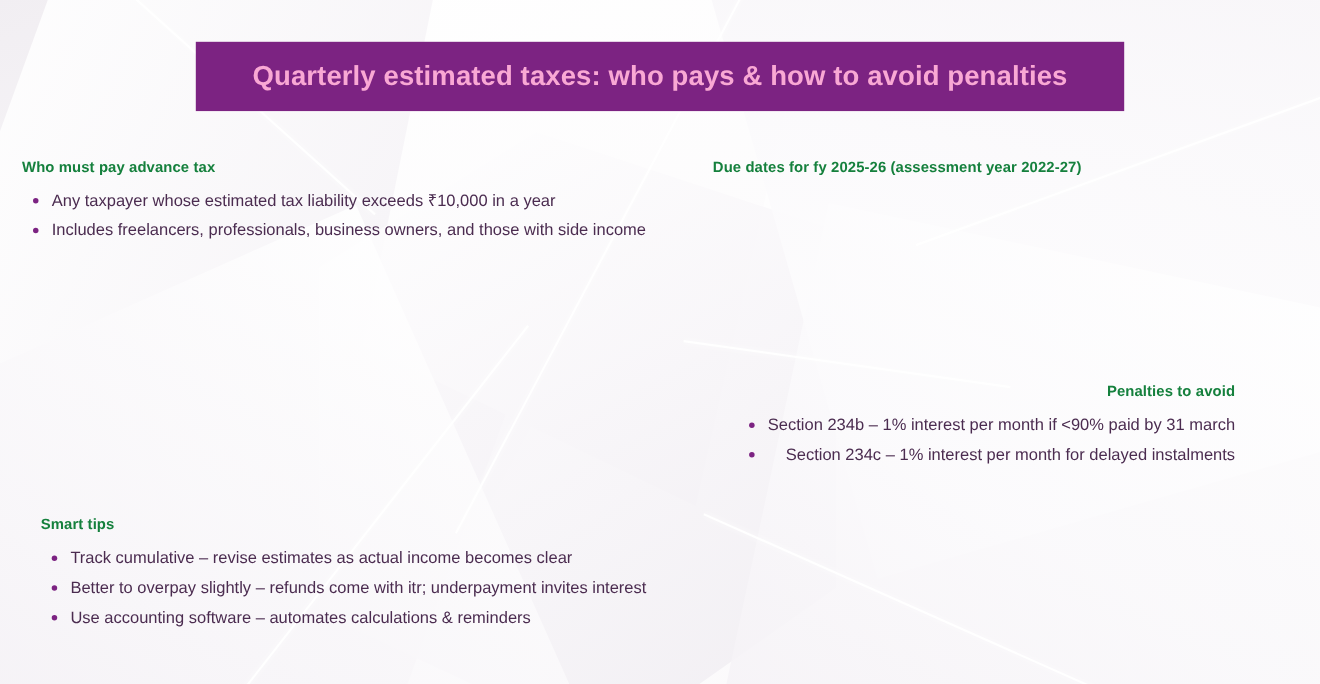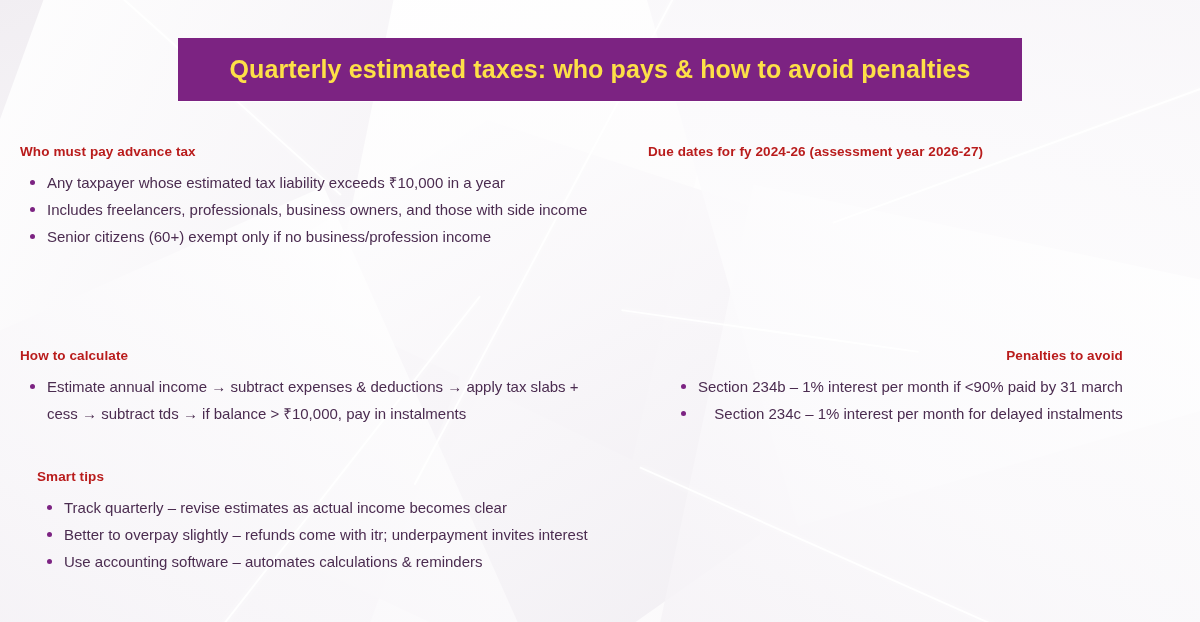--- a/index.html
+++ b/index.html
@@ -110,34 +110,34 @@
     top: 38px;
     width: 844px;
     height: 63px;
     background: #7c2382;
     display: flex;
     align-items: center;
     justify-content: center;
     box-shadow: 0 1px 0 rgba(255,255,255,.7);
   }
   #title-banner .title-text {
-    color: #fde047;
+    color: #f9a8d4;
     font-size: 25px;
     font-weight: bold;
     letter-spacing: .1px;
     text-align: center;
     white-space: nowrap;
   }
 
   
   .section {
     position: absolute;
   }
   .sec-heading {
-    color: #b91c1c;
+    color: #15803d;
     font-weight: bold;
     font-size: 13.5px;
     letter-spacing: .1px;
     margin: 0 0 10px 0;
     white-space: nowrap;
   }
   ul.bullets {
     list-style: none;
     margin: 0;
     padding: 0;
@@ -205,45 +205,38 @@
 
   <div id="title-banner">
     <span class="title-text">Quarterly estimated taxes: who pays &amp; how to avoid penalties</span>
   </div>
 
   <div class="section" id="sec-who">
     <div class="sec-heading">Who must pay advance tax</div>
     <ul class="bullets">
       <li>Any taxpayer whose estimated tax liability exceeds ₹10,000 in a year</li>
       <li>Includes freelancers, professionals, business owners, and those with side income</li>
-      <li>Senior citizens (60+) exempt only if no business/profession income</li>
     </ul>
   </div>
 
   <div class="section" id="sec-duedates">
-    <div class="sec-heading">Due dates for fy 2024-26 (assessment year 2026-27)</div>
-  </div>
-
-  <div class="section" id="sec-calculate">
-    <div class="sec-heading">How to calculate</div>
-    <ul class="bullets">
-      <li class="wrap">Estimate annual income → subtract expenses &amp; deductions → apply tax slabs + cess → subtract tds → if balance &gt; ₹10,000, pay in instalments</li>
-    </ul>
-  </div>
+    <div class="sec-heading">Due dates for fy 2025-26 (assessment year 2022-27)</div>
+  </div>
+
 
   <div class="section" id="sec-penalties">
     <div class="sec-heading">Penalties to avoid</div>
     <ul class="bullets">
       <li>Section 234b – 1% interest per month if &lt;90% paid by 31 march</li>
       <li>Section 234c – 1% interest per month for delayed instalments</li>
     </ul>
   </div>
 
   <div class="section" id="sec-tips">
     <div class="sec-heading">Smart tips</div>
     <ul class="bullets">
-      <li>Track quarterly – revise estimates as actual income becomes clear</li>
+      <li>Track cumulative – revise estimates as actual income becomes clear</li>
       <li>Better to overpay slightly – refunds come with itr; underpayment invites interest</li>
       <li>Use accounting software – automates calculations &amp; reminders</li>
     </ul>
   </div>
 
 </div>
 
 </body></html>

